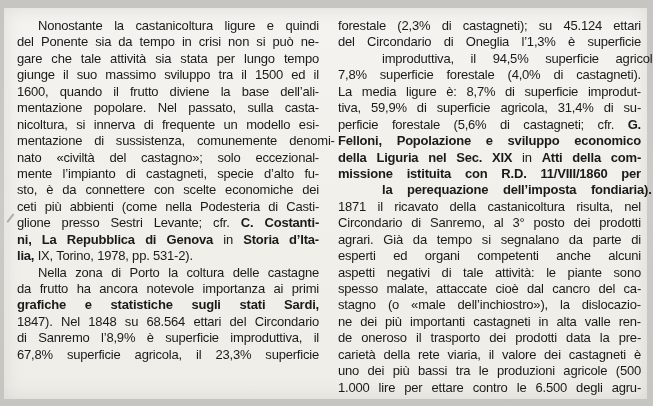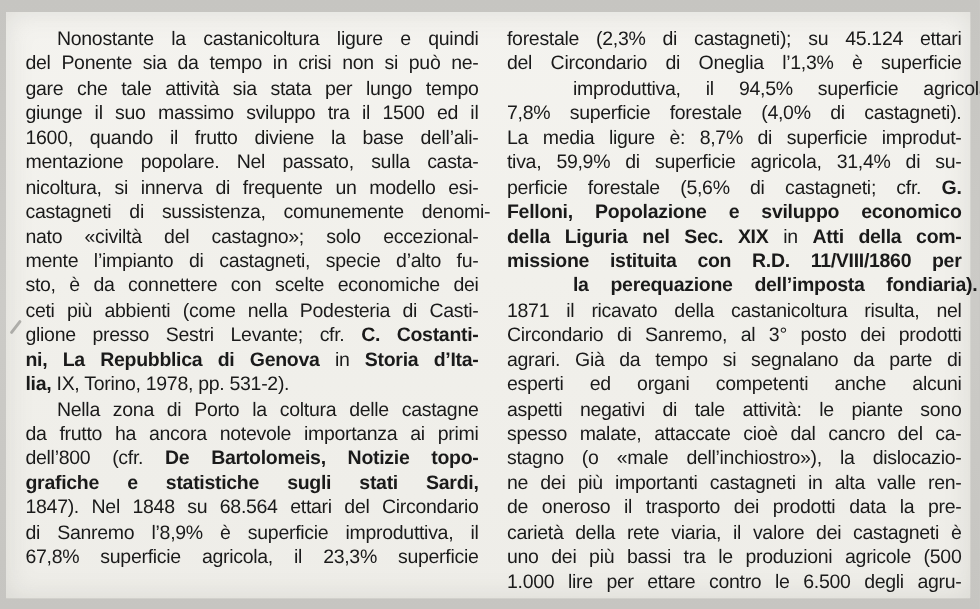--- a/index.html
+++ b/index.html
@@ -44,31 +44,30 @@
     <div class="artifact"></div>
     <div class="cols">
       <div class="col col-left">
           <div class="line"><span class="inner" style="word-spacing: 8.24px;"><span class="ind"></span><span>Nonostante la castanicoltura ligure e quindi</span></span></div>
           <div class="line"><span class="inner" style="word-spacing: 3.77px;"><span>del Ponente sia da tempo in crisi non si può ne-</span></span></div>
           <div class="line"><span class="inner" style="word-spacing: 5.71px;"><span>gare che tale attività sia stata per lungo tempo</span></span></div>
           <div class="line"><span class="inner" style="word-spacing: 4.83px;"><span>giunge il suo massimo sviluppo tra il 1500 ed il</span></span></div>
           <div class="line"><span class="inner" style="word-spacing: 7.86px;"><span>1600, quando il frutto diviene la base dell’ali-</span></span></div>
           <div class="line"><span class="inner" style="word-spacing: 8.18px;"><span>mentazione popolare. Nel passato, sulla casta-</span></span></div>
           <div class="line"><span class="inner" style="word-spacing: 5.14px;"><span>nicoltura, si innerva di frequente un modello esi-</span></span></div>
-          <div class="line"><span class="inner" style="word-spacing: 8.56px;"><span>castagneti di sussistenza, comunemente denomi-</span></span></div>
+          <div class="line"><span class="inner" style="word-spacing: 8.56px;"><span>mentazione di sussistenza, comunemente denomi-</span></span></div>
           <div class="line"><span class="inner" style="word-spacing: 11.47px;"><span>nato «civiltà del castagno»; solo eccezional-</span></span></div>
           <div class="line"><span class="inner" style="word-spacing: 7.04px;"><span>mente l’impianto di castagneti, specie d’alto fu-</span></span></div>
           <div class="line"><span class="inner" style="word-spacing: 5.64px;"><span>sto, è da connettere con scelte economiche dei</span></span></div>
           <div class="line"><span class="inner" style="word-spacing: 4.83px;"><span>ceti più abbienti (come nella Podesteria di Casti-</span></span></div>
           <div class="line"><span class="inner" style="word-spacing: 7.71px;"><span>glione presso Sestri Levante; cfr. </span><span class="b">C. Costanti-</span></span></div>
           <div class="line"><span class="inner" style="word-spacing: 6.83px;"><span class="b">ni, La Repubblica di Genova</span><span> in </span><span class="b">Storia d’Ita-</span></span></div>
           <div class="line end"><span class="inner"><span class="b">lia,</span><span> IX, Torino, 1978, pp. 531-2).</span></span></div>
           <div class="line"><span class="inner" style="word-spacing: 5.19px;"><span class="ind"></span><span>Nella zona di Porto la coltura delle castagne</span></span></div>
           <div class="line"><span class="inner" style="word-spacing: 5.18px;"><span>da frutto ha ancora notevole importanza ai primi</span></span></div>
-          <div class="line"><span class="inner" style="word-spacing: 11.16px;"><span>dell’800 (cfr. </span><span class="b">De Bartolomeis, Notizie topo-</span></span></div>
           <div class="line"><span class="inner" style="word-spacing: 15.37px;"><span class="b">grafiche e statistiche sugli stati Sardi,</span></span></div>
           <div class="line"><span class="inner" style="word-spacing: 4.97px;"><span>1847). Nel 1848 su 68.564 ettari del Circondario</span></span></div>
           <div class="line"><span class="inner" style="word-spacing: 8.07px;"><span>di Sanremo l’8,9% è superficie improduttiva, il</span></span></div>
           <div class="line"><span class="inner" style="word-spacing: 10.64px;"><span>67,8% superficie agricola, il 23,3% superficie</span></span></div>
         </div>
       <div class="col col-right">
           <div class="line"><span class="inner" style="word-spacing: 7.9px;"><span>forestale (2,3% di castagneti); su 45.124 ettari</span></span></div>
           <div class="line"><span class="inner" style="word-spacing: 8.92px;"><span>del Circondario di Oneglia l’1,3% è superficie</span></span></div>
           <div class="line"><span class="inner" style="word-spacing: 13.31px; margin-left: 44px;"><span>improduttiva, il 94,5% superficie agricola, il</span></span></div>
           <div class="line"><span class="inner" style="word-spacing: 9.58px;"><span>7,8% superficie forestale (4,0% di castagneti).</span></span></div>

